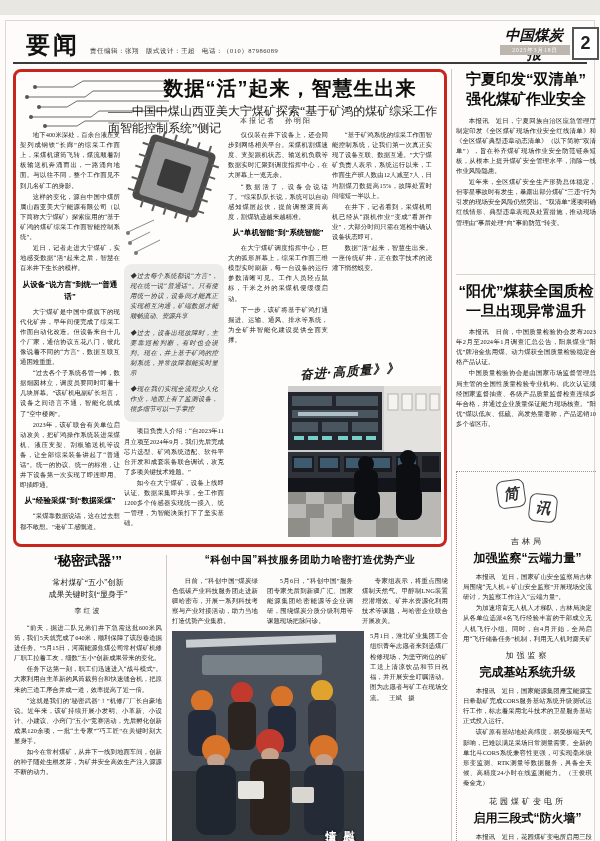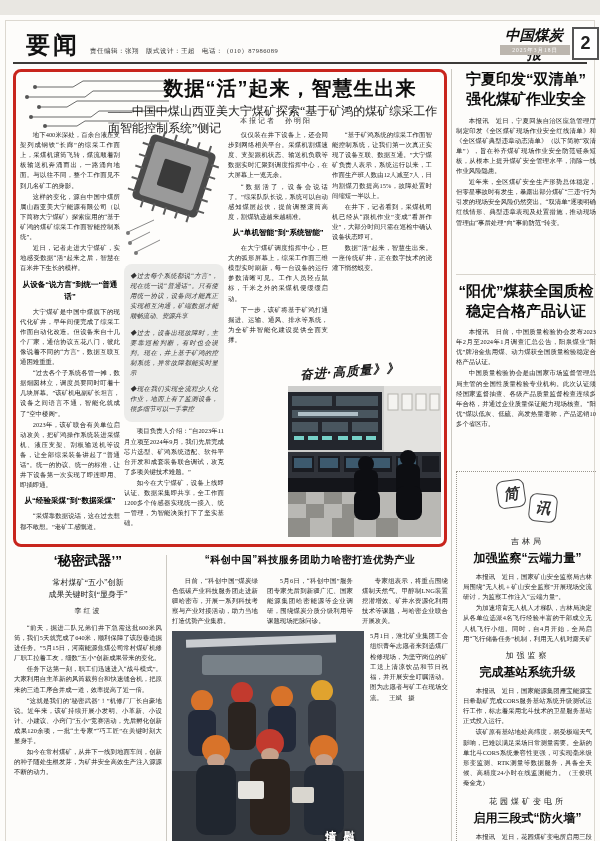--- a/index.html
+++ b/index.html
@@ -309,21 +309,21 @@
       <div class="ra-headline">宁夏印发“双清单”</div>
       <div class="ra-headline">强化煤矿作业安全</div>
       <div class="ra-body" style="height:152px;">
           <div class="p">本报讯　近日，宁夏回族自治区应急管理厅制定印发《全区煤矿现场作业安全红线清单》和《全区煤矿典型违章动态清单》（以下简称“双清单”），旨在补齐煤矿现场作业安全防范链条短板，从根本上提升煤矿安全管理水平，消除一线作业风险隐患。</div>
           <div class="p">近年来，全区煤矿安全生产形势总体稳定，但零星事故时有发生，暴露出部分煤矿“三违”行为引发的现场安全风险仍然突出。“双清单”逐项明确红线情形、典型违章表现及处置措施，推动现场管理由“事后处理”向“事前防范”转变。</div>
         </div>
     </div>
     <div class="hrule"></div>
     <div class="rail-art">
       <div class="ra-headline">“阳优”煤获全国质检</div>
-      <div class="ra-headline">稳定合格产品认证</div>
+      <div class="ra-headline">一旦出现异常温升</div>
       <div class="ra-body" style="height:138px;">
           <div class="p">本报讯　日前，中国质量检验协会发布2023年2月至2024年1月调查汇总公告，阳泉煤业“阳优”牌冶金焦用煤、动力煤获全国质量检验稳定合格产品认证。</div>
           <div class="p">中国质量检验协会是由国家市场监督管理总局主管的全国性质量检验专业机构。此次认证须经国家监督抽查、各级产品质量监督检查连续多年合格，并通过企业质量保证能力现场核查。“阳优”煤以低灰、低硫、高发热量著称，产品远销10多个省区市。</div>
         </div>
     </div>
 
     <div class="briefs">
       <div class="bubble-row">
         <div class="bubble b1">简</div>
         <div class="bubble b2">讯</div>

